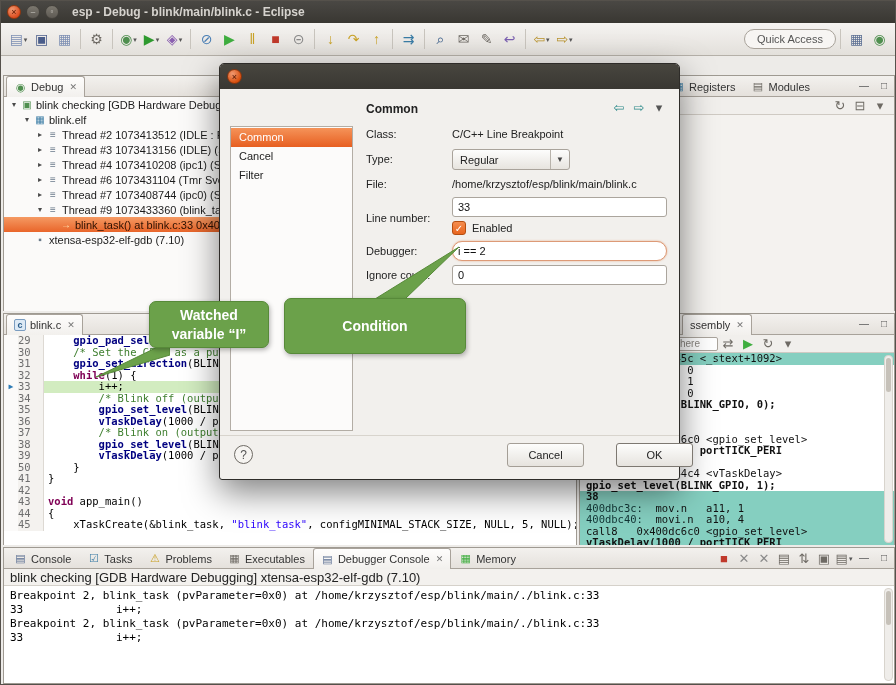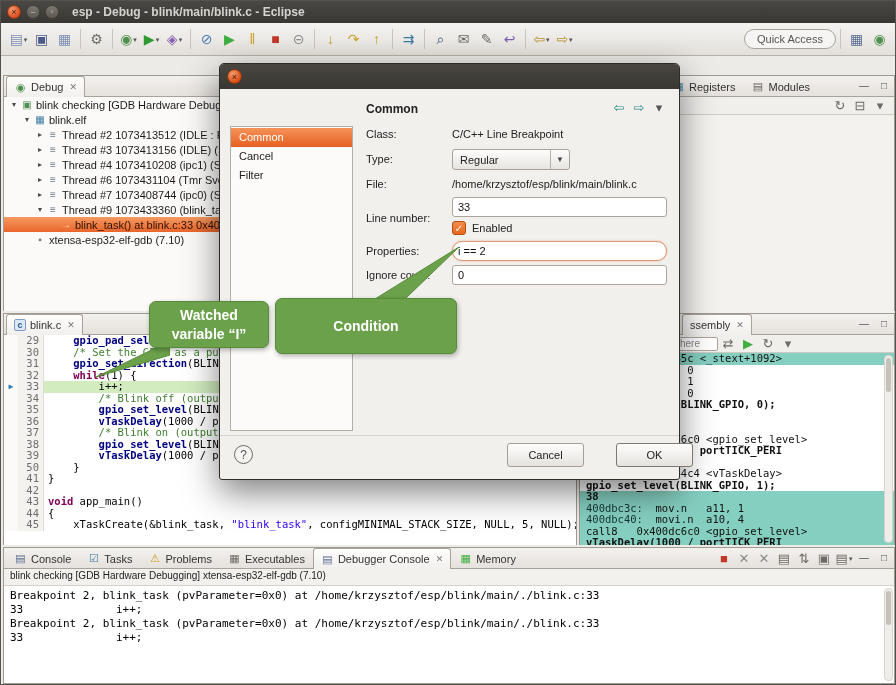--- a/index.html
+++ b/index.html
@@ -35,34 +35,34 @@
   #debug-tree{background:#fbfaf9;height:214px;overflow:hidden}
   .trow{display:flex;align-items:center;height:15px;font-size:11px;white-space:nowrap;color:#1c1c1c}
   .trow.sel{background:linear-gradient(#f59a63,#e9652a);color:#2d1000}
   .exp{width:12px;text-align:center;font-size:8px;color:#4a4a4a;flex:none}
   .ticon{width:14px;text-align:center;font-size:10px;flex:none}
   .tlabel{padding-left:2px}
   
   #code-lines{background:#ffffff;height:210px;overflow:hidden}
   .cl{display:flex;height:11.5px;line-height:11.5px;font-family:"DejaVu Sans Mono",monospace;font-size:10.5px;white-space:pre}
   .cl .mk{width:14px;flex:none;background:#fbfaf9;text-align:center;font-size:8px;color:#2c7bb5;line-height:11.5px}
-  .cl .ln{width:26px;flex:none;text-align:right;padding-right:4px;color:#6e6e6e;background:#f4f2ef;border-right:1px solid #ddd9d3}
+  .cl .ln{width:26px;flex:none;padding-right:4px;color:#6e6e6e;background:#f4f2ef;border-right:1px solid #ddd9d3}
   .cl .ct{flex:1;padding-left:4px}
   .cl.hl .ct{background:#d2ecc0}
   .kw{color:#7f0055;font-weight:bold}.cm{color:#3f7f2f}.fn{color:#000080;font-weight:bold}.st{color:#2a00ff}.pl{color:#000}
   .cicon{display:inline-flex;align-items:center;justify-content:center;width:12px;height:12px;background:#dce9f5;border:1px solid #7a9cc0;color:#2a5d8a;font-weight:bold;font-size:9px;border-radius:2px}
   
   #asm-lines{background:#fff;height:192px;overflow:hidden}
   .al{height:11.5px;line-height:11.5px;font-family:"DejaVu Sans Mono",monospace;font-size:10.5px;white-space:pre;padding-left:6px;color:#111}
   .al.hl{background:#85cfc0}
   .al.src{font-weight:bold}
   .al .addr{color:#133}
   #disasm-loc{width:106px;height:14px;font-size:10px;color:#8a8680;border:1px solid #aaa49c;border-radius:2px;background:#fff;padding:0 3px;margin-left:28px;font-family:inherit}
   
-  #console-status{height:17px;background:#f3f1ee;border-bottom:1px solid #d5d1ca;font-size:10px;color:#222;padding:1px 6px;white-space:nowrap}
+  #console-status{height:17px;background:#f3f1ee;border-bottom:1px solid #d5d1ca;font-size:13px;color:#222;padding:1px 6px;white-space:nowrap}
   #console-lines{background:#fff;height:97px;padding:3px 6px;overflow:hidden;position:relative}
   .conl{font-family:"DejaVu Sans Mono",monospace;font-size:11px;line-height:14px;white-space:pre;color:#000}
   .vscroll{position:absolute;top:2px;right:1px;width:9px;bottom:2px;background:#efedea;border:1px solid #d8d4cd;border-radius:4px}
   .vthumb{position:absolute;left:1px;right:1px;top:2px;height:34px;background:#c6c1b9;border-radius:3px}
   
   #dialog{position:absolute;left:218px;top:62px;width:461px;height:417px;background:#f2f0ed;border:1px solid #2e2c29;border-radius:5px 5px 3px 3px;box-shadow:0 12px 34px rgba(0,0,0,.5);z-index:50}
   #dlg-titlebar{height:25px;background:linear-gradient(#48463f,#393732);border-radius:4px 4px 0 0;display:flex;align-items:center;padding-left:7px}
   #dlg-title{color:#e6e4e0;font-size:12px;font-weight:bold;margin-left:14px;white-space:nowrap}
   #dlg-close{width:15px;height:15px;border-radius:50%;background:radial-gradient(circle at 35% 30%,#f09a72,#d8500f 70%);border:1px solid #8a350e;color:#4a1200;font-size:9px;display:inline-flex;align-items:center;justify-content:center}
   .dfilterwrap{position:absolute;left:10px;top:34px;width:123px;height:22px}
@@ -499,21 +499,21 @@
 
     <span class="dlbl" style="top:114px">File:</span>
     <span class="dval" style="top:114px">/home/krzysztof/esp/blink/main/blink.c</span>
 
     <span class="dlbl" style="top:148px">Line number:</span>
     <input class="dinput" style="top: 133px;" value="33">
 
     <div class="dcheck" style="top:157px">✓</div>
     <span class="dval" style="top:158px;left:252px">Enabled</span>
 
-    <span class="dlbl" style="top:181px">Properties:</span>
+    <span class="dlbl" style="top:181px">Debugger:</span>
     <input class="dinput" id="f-condition" style="top: 177px; border-radius: 10px;" value="i == 2">
 
     <span class="dlbl" style="top:205px">Ignore count:</span>
     <input class="dinput" style="top: 201px;" value="0">
 
     <div id="dlg-footer">
       <div id="dlg-help">?</div>
       <button class="dbtn" id="btn-cancel">Cancel</button>
       <button class="dbtn" id="btn-ok">OK</button>
     </div>
@@ -522,17 +522,17 @@
   <svg class="tailsvg" style="left:95px;top:338px" width="74" height="40">
     <polygon points="74,2 74,16 0,38" fill="#6ba14a" stroke="#578a39" stroke-width="1"></polygon>
   </svg>
   <svg class="tailsvg" style="left:372px;top:244px" width="86" height="56">
     <polygon points="2,54 32,54 86,2" fill="#6ba14a" stroke="#578a39" stroke-width="1"></polygon>
   </svg>
   <div class="callout" id="co-watched" style="left:148px;top:300px;width:120px;height:47px">
       <div>Watched</div>
       <div>variable “I”</div>
     </div>
-  <div class="callout" id="co-condition" style="left:274px;top:297px;width:182px;height:56px">
+  <div class="callout" id="co-condition" style="left:283px;top:297px;width:182px;height:56px">
       <div>Condition</div>
     </div>
 
 </div>
 
 </body></html>

